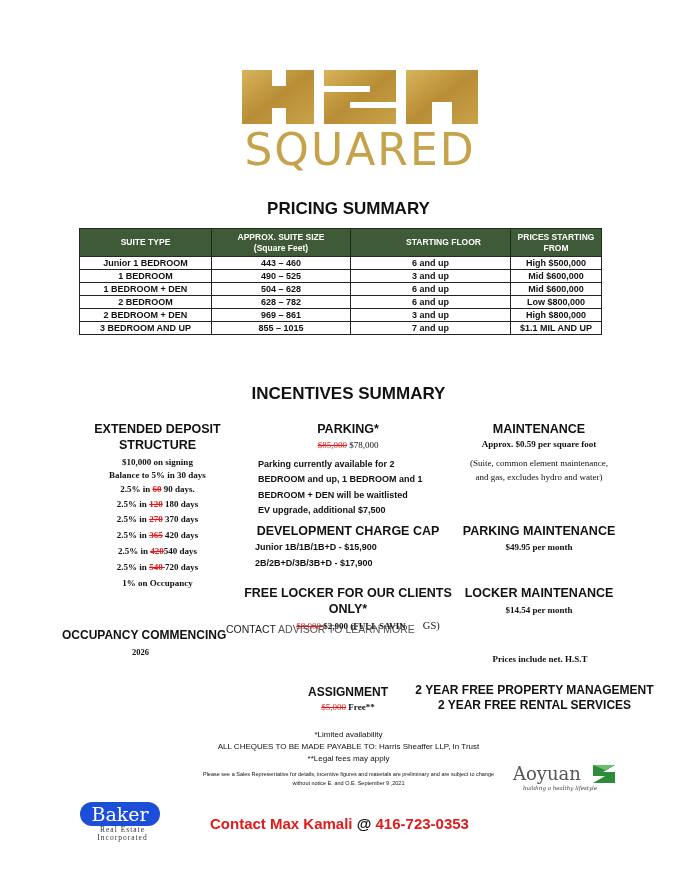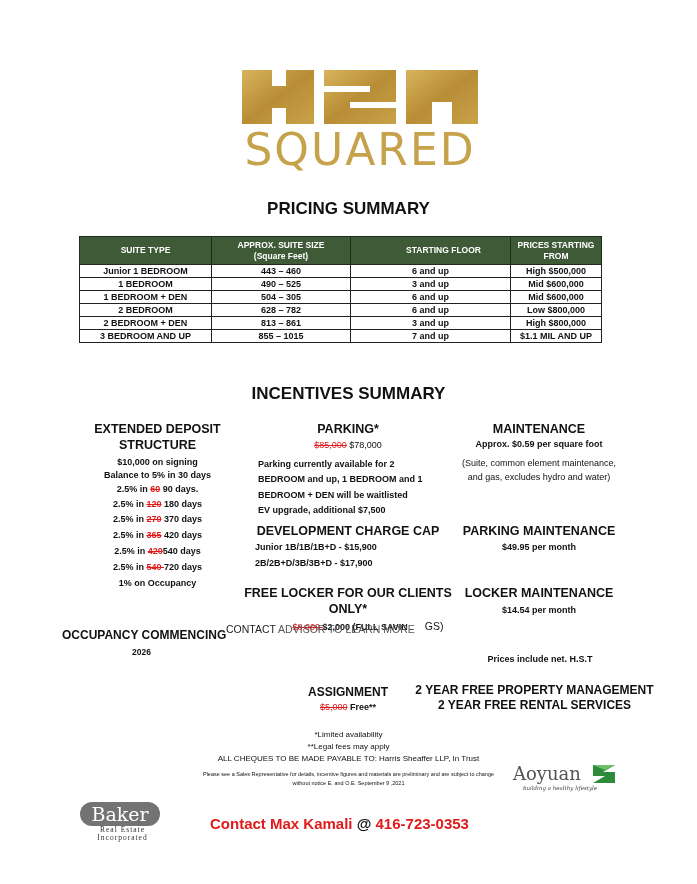--- a/index.html
+++ b/index.html
@@ -8,26 +8,26 @@
   .center { text-align:center; }
   .strike { color:#e01b1b; text-decoration:line-through; }
 
   
   #logo { left:240px; top:68px; width:240px; height:104px; }
   .logo-word { position:absolute; left:0; top:60px; width:240px; text-align:center; font-family:"DejaVu Sans", sans-serif; font-size:44px; letter-spacing:2px; color:#c6a24b; line-height:44px; }
 
   .h-title { font-weight:bold; font-size:17px; left:0; width:697px; text-align:center; }
 
   
-  table.pricing { position:absolute; left:79px; top:236px; width:523px; border-collapse:collapse; font-size:9px; }
+  table.pricing { position:absolute; left:79px; top:228px; width:523px; border-collapse:collapse; font-size:9px; }
   table.pricing th { background:#3e5a37; color:#fff; font-weight:bold; border:1px solid #1f2c1b; height:27px; padding:0 2px; font-size:8.5px; line-height:11px; }
   table.pricing td { border:1px solid #222; text-align:center; font-weight:bold; height:12px; padding:0; line-height:12px; font-size:9px; }
 
   .sec-h { font-weight:bold; font-size:12.5px; text-align:center; line-height:16px; }
-  .sec-t { font-weight:bold; font-size:9px; text-align:center; line-height:14.5px; }
+  .sec-t { font-weight:bold; font-size:9px; text-align:center; line-height:14.5px;font-family:Liberation Serif, serif; }
   .sec-t2 { font-weight:bold; font-size:9px; line-height:15.5px; }
 
   #contact { left:210px; top:815px; font-size:15px; font-weight:bold; color:#e01b1b; }
   #contact .at { color:#111; }
 </style>
 </head>
 <body>
 
 <div id="logo" class="abs">
   <svg width="240" height="58" viewBox="0 0 240 58">
@@ -70,33 +70,33 @@
         <td>High $500,000</td>
       </tr>
       <tr>
         <td>1 BEDROOM</td>
         <td>490 – 525</td>
         <td>3 and up</td>
         <td>Mid $600,000</td>
       </tr>
       <tr>
         <td>1 BEDROOM + DEN</td>
-        <td>504 – 305</td>
+        <td>504 – 628</td>
         <td>6 and up</td>
         <td>Mid $600,000</td>
       </tr>
       <tr>
         <td>2 BEDROOM</td>
         <td>628 – 782</td>
         <td>6 and up</td>
         <td>Low $800,000</td>
       </tr>
       <tr>
         <td>2 BEDROOM + DEN</td>
-        <td>813 – 861</td>
+        <td>969 – 861</td>
         <td>3 and up</td>
         <td>High $800,000</td>
       </tr>
       <tr>
         <td>3 BEDROOM AND UP</td>
         <td>855 – 1015</td>
         <td>7 and up</td>
         <td>$1.1 MIL AND UP</td>
       </tr>
     </tbody>
@@ -175,28 +175,28 @@
   <div class="sec-t"><span class="strike" style="font-weight:normal;">$5,000</span><span> Free**</span></div>
 </div>
 
 <div class="abs" style="left:412px; top:683px; width:245px;">
   <div class="sec-h" style="font-size:12px; line-height:15px;">2 YEAR FREE PROPERTY MANAGEMENT</div>
   <div class="sec-h" style="font-size:12px; line-height:15px;">2 YEAR FREE RENTAL SERVICES</div>
 </div>
 
 <div class="abs center" style="left:0; top:729px; width:697px; font-size:8px; line-height:12px;">
   <div>*Limited availability</div>
+  <div style="font-size:8px;">ALL CHEQUES TO BE MADE PAYABLE TO: Harris Sheaffer LLP, In Trust</div>
   <div>**Legal fees may apply</div>
-  <div style="font-size:8px;">ALL CHEQUES TO BE MADE PAYABLE TO: Harris Sheaffer LLP, In Trust</div>
   <div style="font-size:5.5px; line-height:9px; margin-top:5px;">Please see a Sales Representative for details, incentive figures and materials are preliminary and are subject to change</div>
   <div style="font-size:5.5px; line-height:9px;">without notice E. and O.E. September 9 ,2021</div>
 </div>
 
 <div class="abs" style="left:80px; top:802px; width:85px; height:42px;">
-  <div style="width:80px; height:24px; background:#737373; border-radius:12px; color:#fff; font-family:'DejaVu Serif', serif; font-size:19px; line-height:24px; text-align:center;">Baker</div>
+  <div style="width:80px; height:24px; background:#1d4ed8; border-radius:12px; color:#fff; font-family:'DejaVu Serif', serif; font-size:19px; line-height:24px; text-align:center;">Baker</div>
   <div style="font-family:'Liberation Serif', serif; font-size:7.5px; letter-spacing:1px; line-height:8px; text-align:center; color:#333;">Real Estate</div>
   <div style="font-family:'Liberation Serif', serif; font-size:7.5px; letter-spacing:1px; line-height:8px; text-align:center; color:#333;">Incorporated</div>
 </div>
 
 <div id="contact" class="abs"><span>Contact Max Kamali </span><span class="at">@</span><span> 416-723-0353</span></div>
 
 <div class="abs" style="left:513px; top:763px; width:110px; height:38px;">
   <span style="font-family:'DejaVu Serif', serif; font-size:18px; color:#555; line-height:22px;">Aoyuan</span>
   <svg class="abs" style="left:78px; top:0;" width="26" height="22" viewBox="0 0 26 22">
     <path d="M2 2 L24 2 L12 9 L24 9 L24 20 L2 20 L14 13 L2 13 Z" fill="#2e8b3a"></path>

